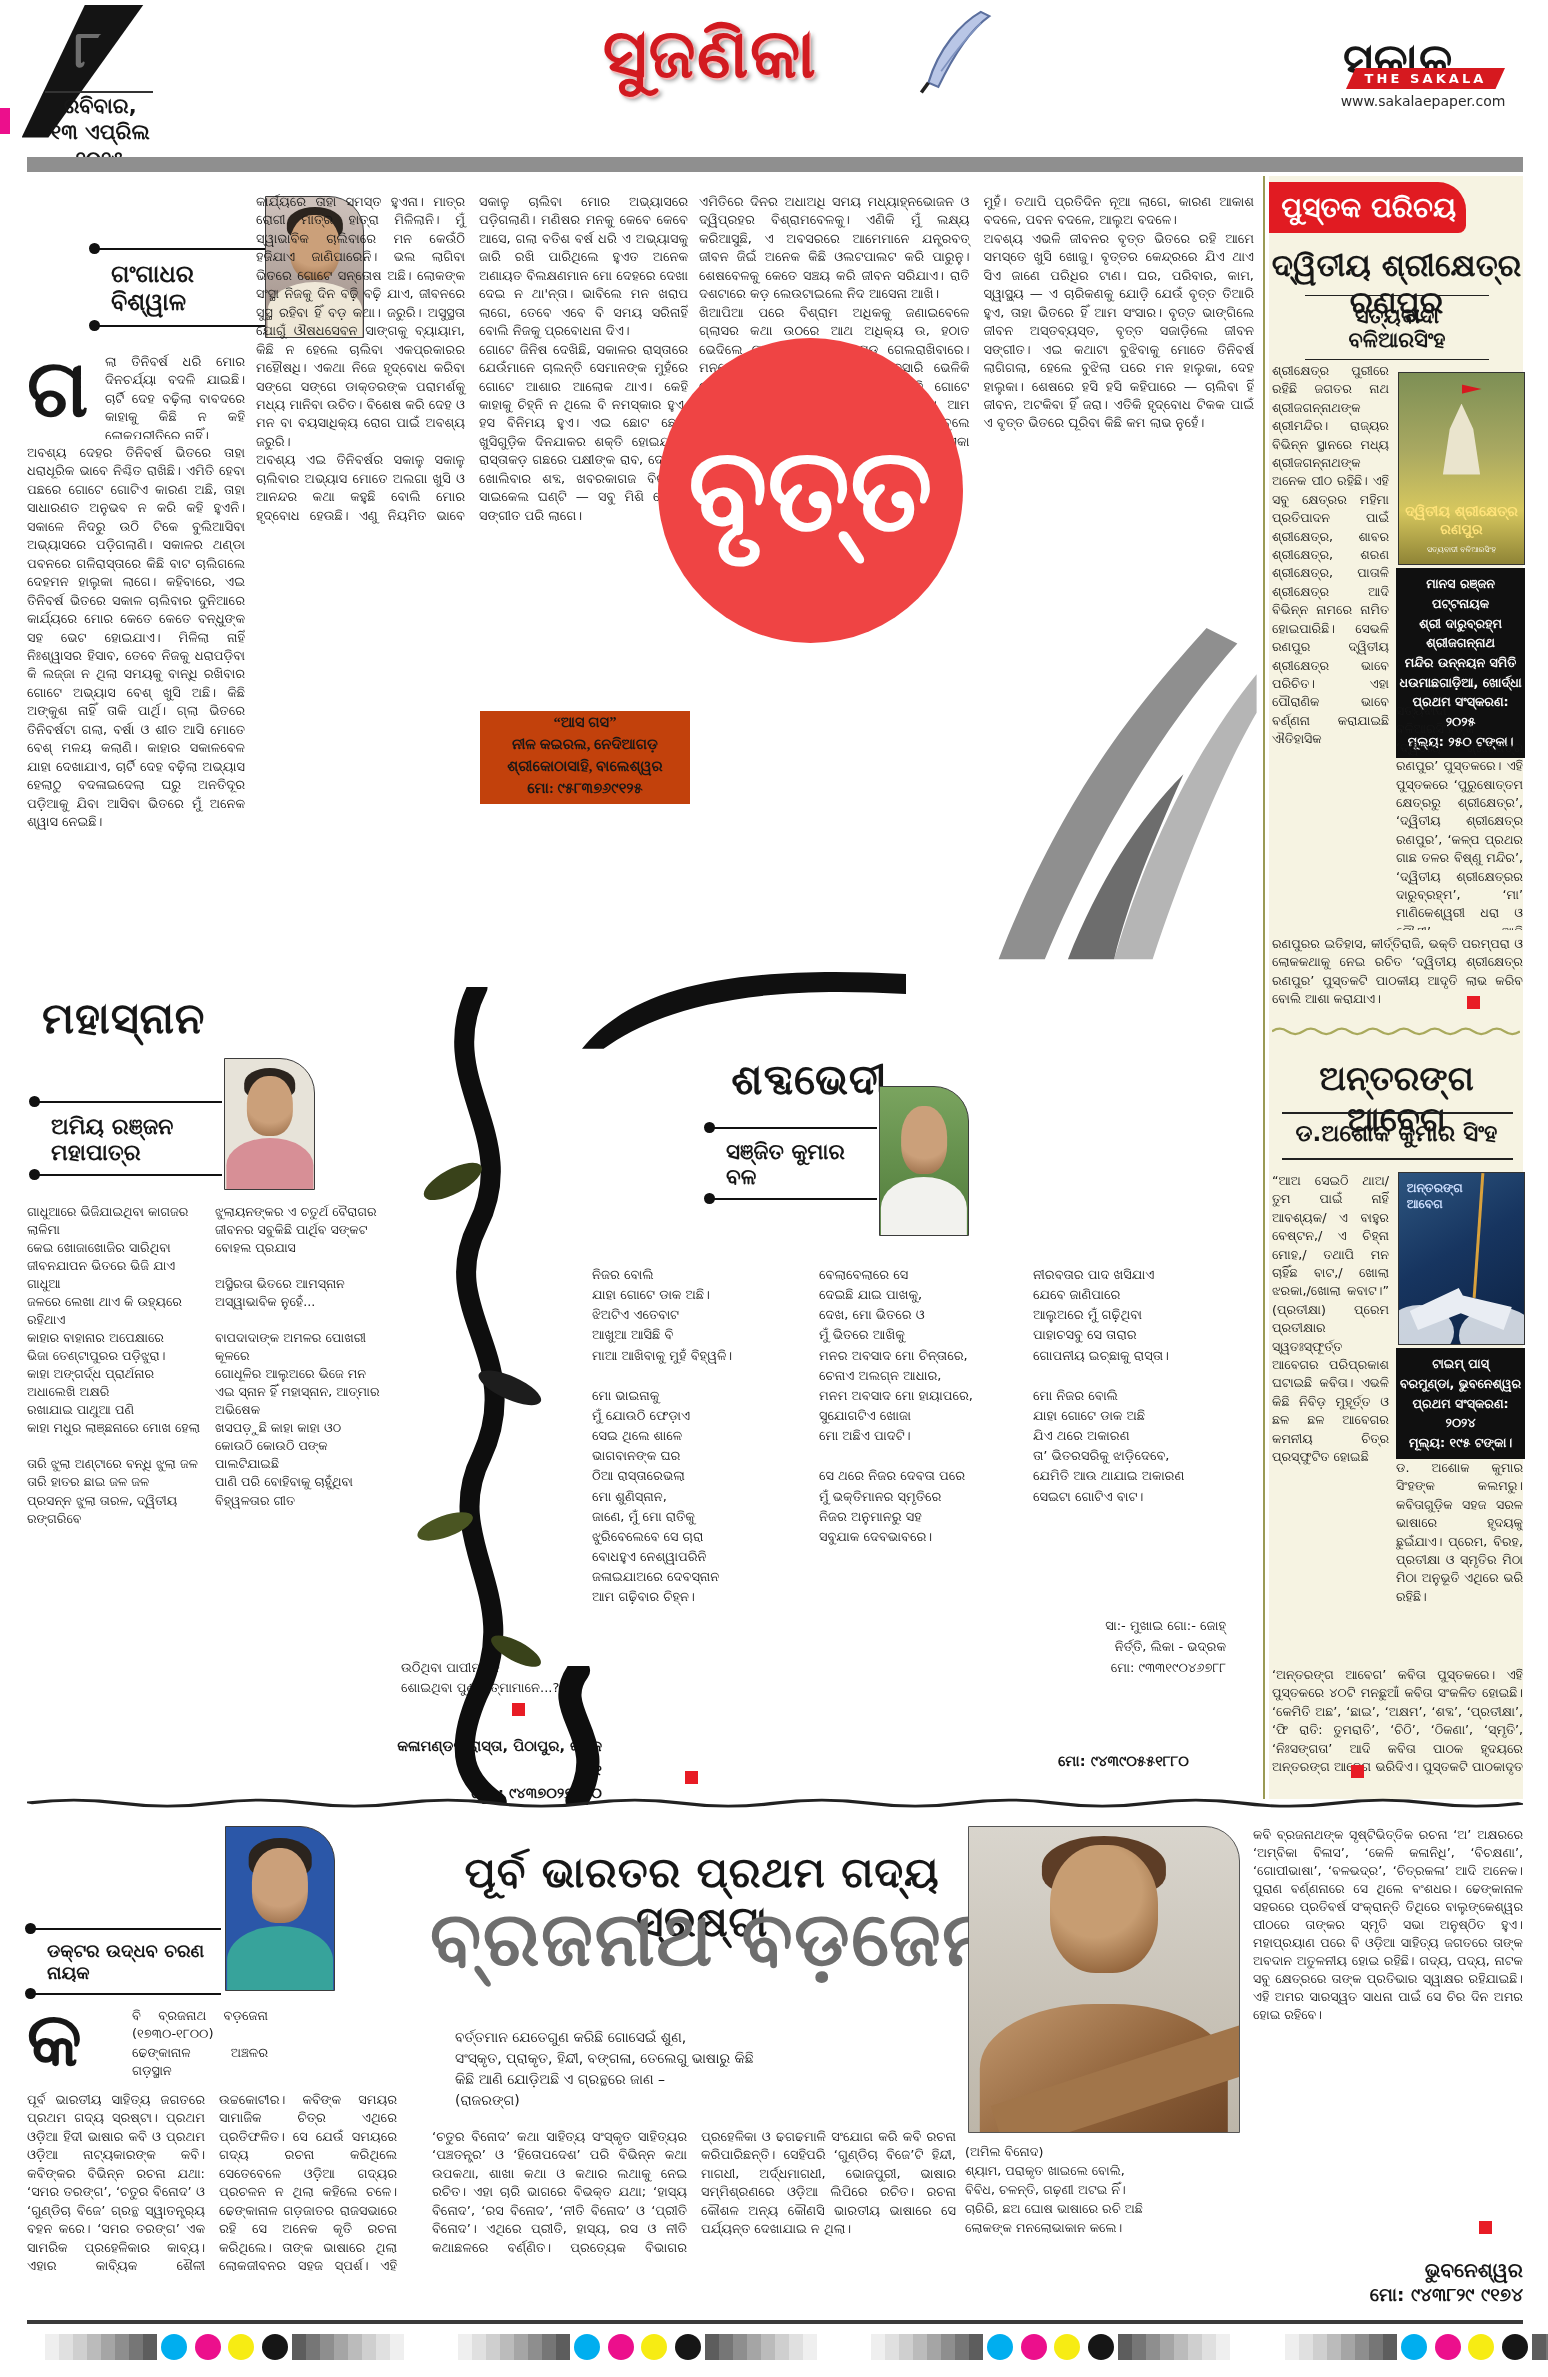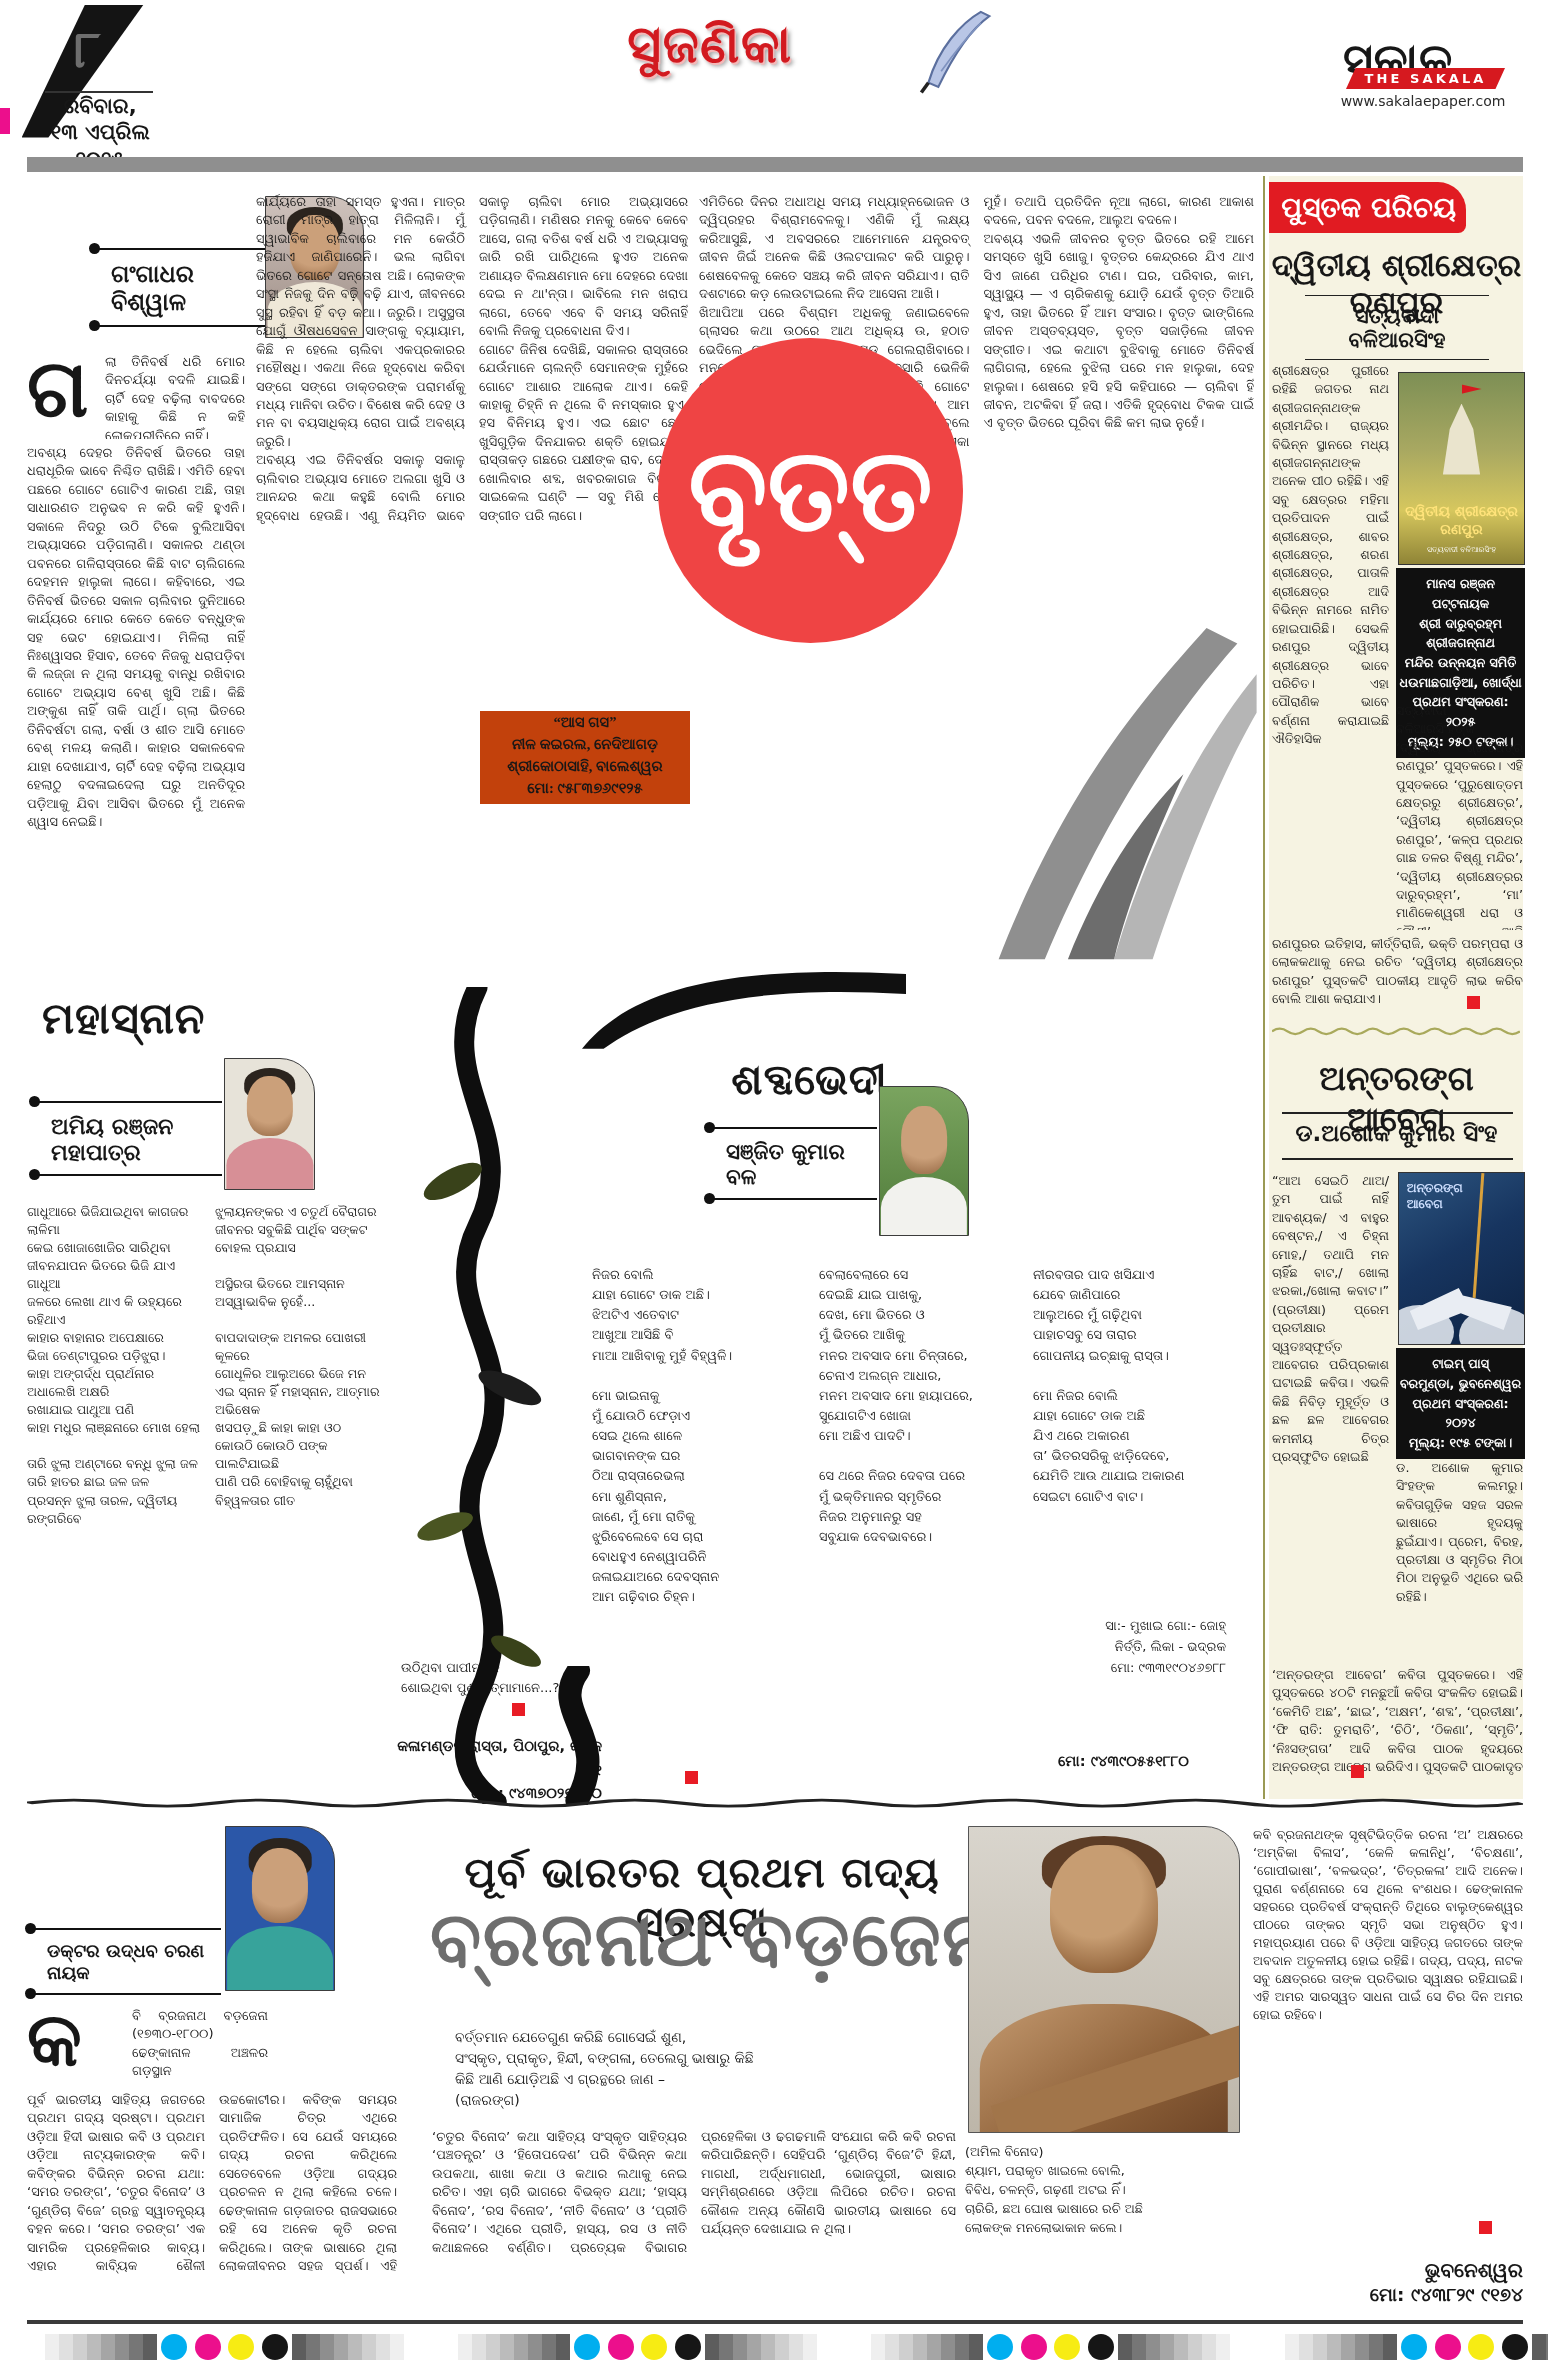--- a/index.html
+++ b/index.html
@@ -11,21 +11,21 @@
   .cols2{column-count:2;column-gap:14px;}
   .ragged{text-align:left;}
   .bold{font-weight:bold;}
   .center{text-align:center;}
   .right{text-align:right;}
   .endsq{position:absolute;width:13px;height:13px;background:#e81c25;}
   
   .slash{background:#141414;clip-path:polygon(52% 0,100% 0,22% 100%,0 100%);}
   .pagenum{font-size:51px;font-weight:bold;color:#6e6e6e;}
   .dateline{font-size:21px;font-weight:bold;line-height:1.25;white-space:pre-line;text-align:center;}
-  .masttitle{font-size:52px;font-weight:bold;color:#d21a20;
+  .masttitle{font-size:68px;font-weight:bold;color:#d21a20;
      text-shadow:1.5px 1.5px 0 #f3b9b9,3.1px 3.1px 4.6px #9a9a9a;letter-spacing:1.5px;}
   .brand{font-size:46px;font-weight:900;letter-spacing:0.8px;}
   .brandband{background:#d6191f;color:#fff;font-weight:bold;font-size:13px;letter-spacing:3.1px;
      text-align:center;line-height:21px;clip-path:polygon(6% 0,100% 0,94% 100%,0 100%);}
   .website{font-size:14px;color:#2b2b2b;}
   .graybar{background:#8f8f8f;}
   
   .namebox .rule{height:2.3px;background:#111;position:relative;}
   .namebox .rule .dot{position:absolute;left:-2.3px;top:-4.6px;width:10.8px;height:10.8px;border-radius:50%;background:#111;}
   .namebox .nm{font-weight:bold;padding:9.3px 0 9.3px 20px;}

